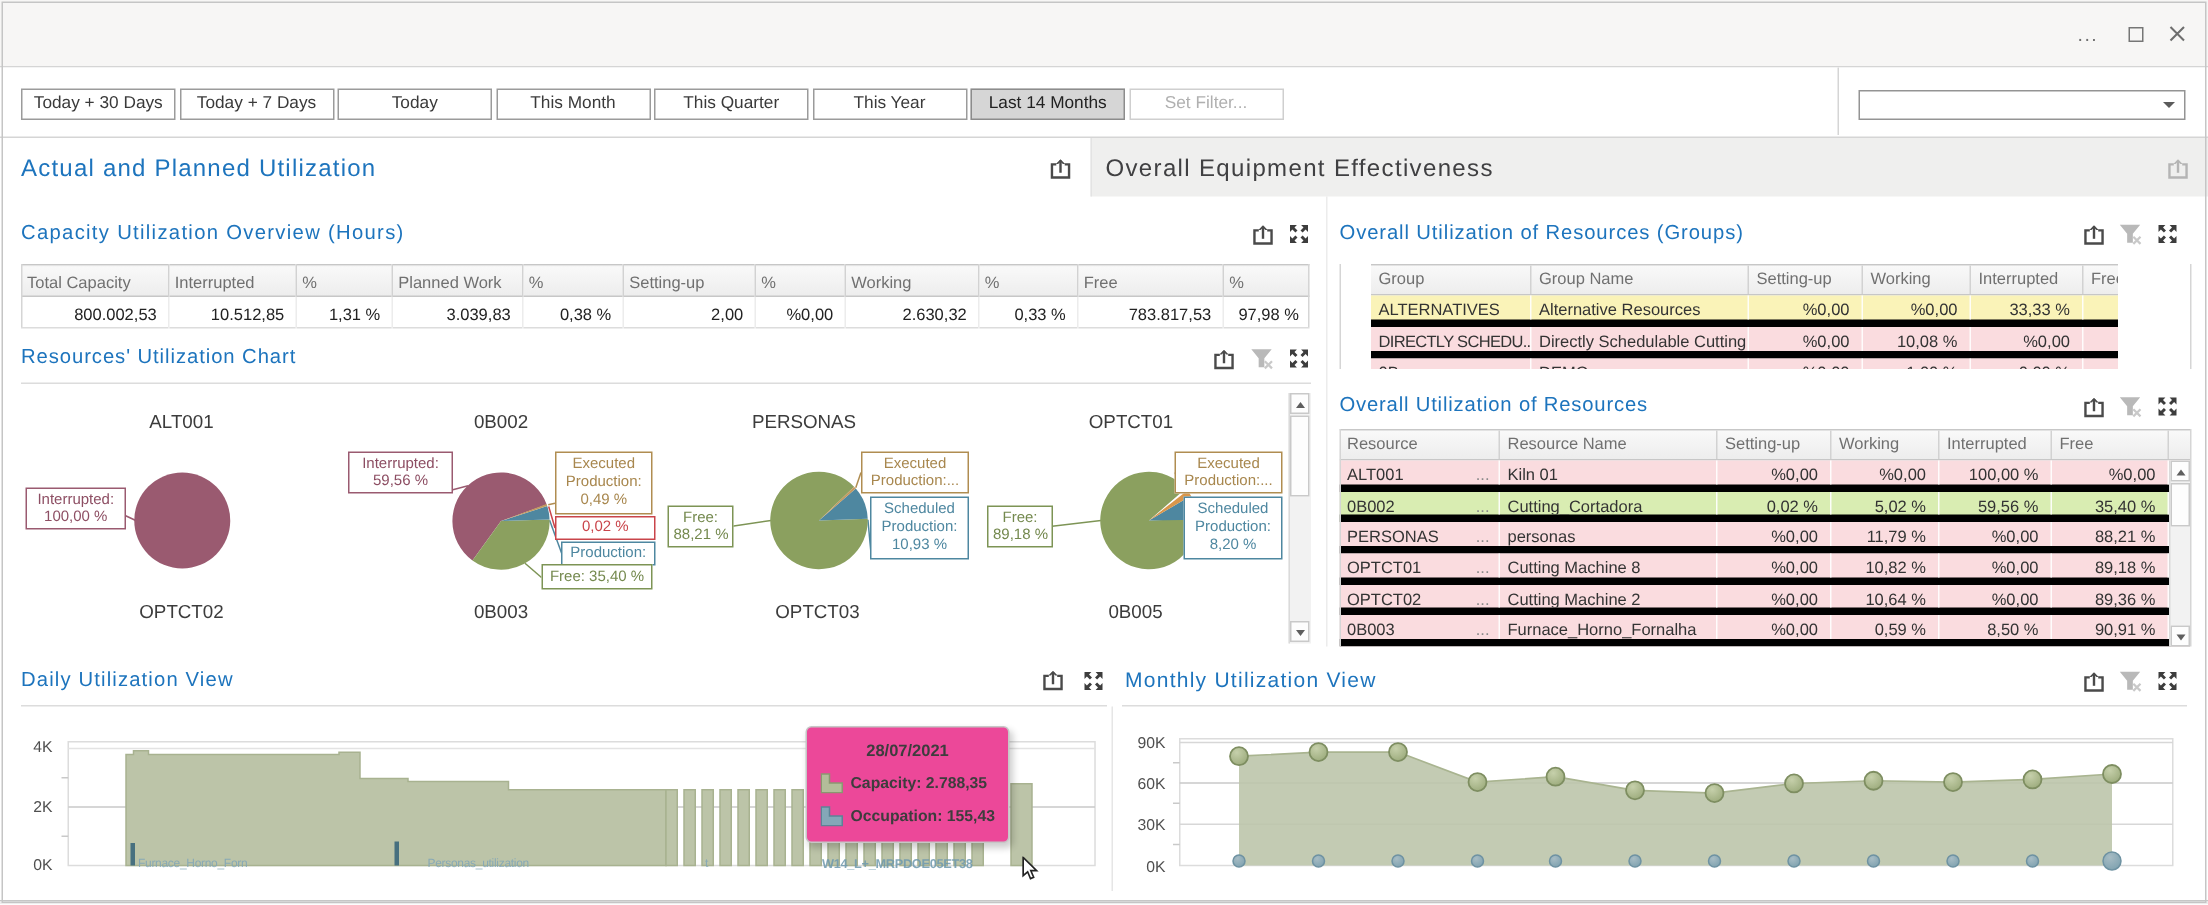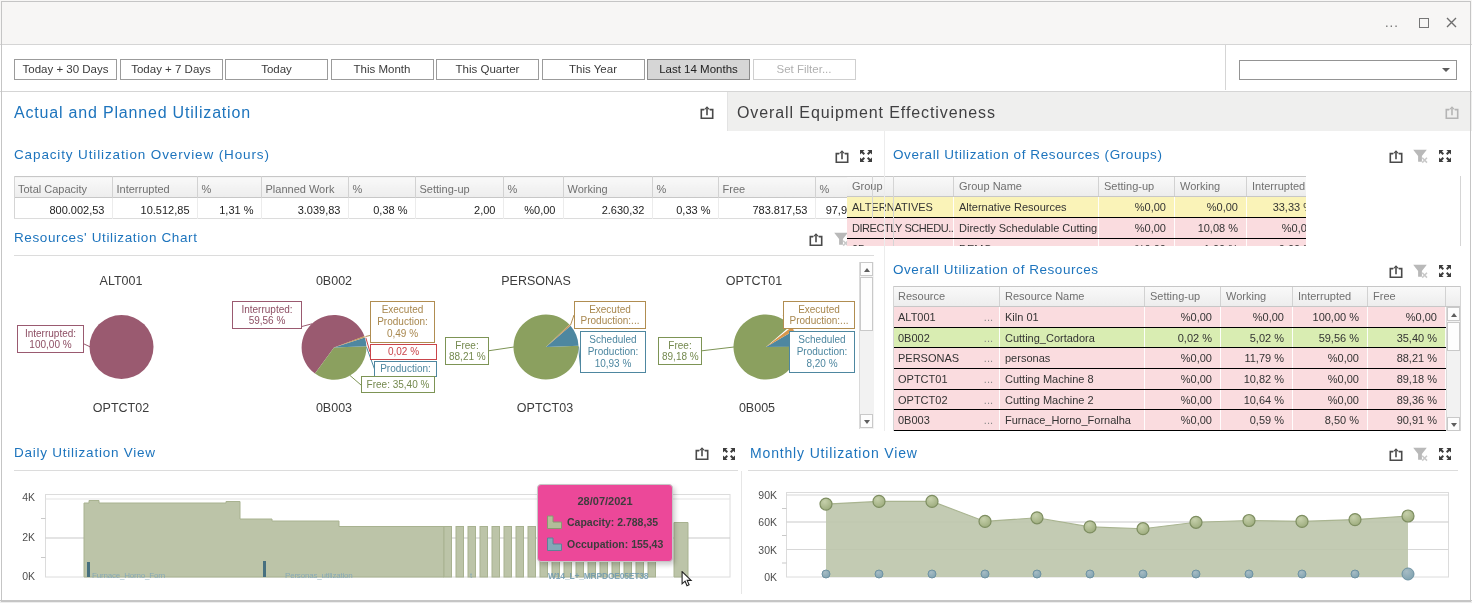--- a/index.html
+++ b/index.html
@@ -16,21 +16,21 @@
 .callout{position:absolute;background:#fff;font-size:10px;line-height:11px;text-align:center;padding:2px 3px;white-space:nowrap;}
 .pielab{position:absolute;font-size:12.5px;color:#3c3c3c;text-align:center;white-space:nowrap;}
 .tbtn{position:absolute;top:0;width:101px;height:19px;border:1px solid #9b9b9b;background:#fff;color:#3a3a3a;font-size:11.5px;text-align:center;line-height:19px;}
 .sb{position:absolute;background:#f2f2f2;border-left:1px solid #dadada;}
 .sbarr{position:absolute;left:0;width:13px;height:14px;background:#fdfdfd;border:1px solid #c9c9c9;box-sizing:border-box;}
 .sbarr:after{content:"";position:absolute;left:3px;width:0;height:0;border-left:3.5px solid transparent;border-right:3.5px solid transparent;}
 .sbup:after{top:5px;border-bottom:4px solid #5e5e5e;}
 .sbdn:after{top:5px;border-top:4px solid #5e5e5e;}
 .sbthumb{position:absolute;left:0;width:13px;background:#fdfdfd;border:1px solid #c9c9c9;box-sizing:border-box;}
 .rthead{position:relative;height:21px;background:linear-gradient(#f9f9f9,#ededed);border-top:1px solid #c7c7c7;border-bottom:1px solid #c7c7c7;box-sizing:border-box;}
-.rtrow{position:relative;height:21px;border-bottom:1px solid #000000;box-sizing:border-box;padding-left:11px;}
+.rtrow{position:relative;height:21px;border-bottom:5px solid #000000;box-sizing:border-box;padding-left:11px;}
 .r7{height:20.7px;}
 .rc{position:absolute;top:0;height:100%;box-sizing:border-box;font-size:11px;white-space:nowrap;overflow:hidden;}
 .rc.h{color:#707070;padding:3px 0 0 5px;border-right:1px solid #d2d2d2;}
 .rc.t{color:#333;padding:4px 0 0 5px;border-right:1px solid rgba(255,255,255,.9);}
 .rc.n{color:#333;padding:4px 8px 0 0;text-align:right;border-right:1px solid rgba(255,255,255,.9);}
 .dots{position:absolute;right:6px;top:4px;color:#8a8a8a;}
 </style>
 </head>
 <body>
 <div id="win">
@@ -257,21 +257,21 @@
 <div class="callout" style="left:769px;top:45px;width:64px;border:1px solid #b08d51;color:#a8874e;">Executed<br>Production:...</div>
 <div class="callout" style="left:775px;top:75px;width:58px;border:1px solid #4e87a0;color:#4e87a0;line-height:12px;">Scheduled<br>Production:<br>8,20 %</div>
 
 <div class="sb" style="left:845px;top:6px;width:14px;height:167px;">
   <div class="sbarr sbup" style="top:0;"></div>
   <div class="sbthumb" style="top:15px;height:54px;"></div>
   <div class="sbarr sbdn" style="top:152px;"></div>
 </div>
 </div>
 
-<div id="grouptable" class="abs" style="left:847px;top:176px;width:459px;height:70px;overflow:hidden;">
+<div id="grouptable" class="abs" style="left:914px;top:176px;width:498px;height:70px;overflow:hidden;">
   <div class="rthead">
     <div class="rc h" style="left:0;width:107px;">Group</div>
     <div class="rc h" style="left:107px;width:145px;">Group Name</div>
     <div class="rc h" style="left:252px;width:76px;">Setting-up</div>
     <div class="rc h" style="left:328px;width:72px;">Working</div>
     <div class="rc h" style="left:400px;width:75px;">Interrupted</div>
     <div class="rc h" style="left:475px;width:78px;">Free</div>
   </div>
   <div class="rtrow" style="background:#faf3b8;">
     <div class="rc t" style="left:0;width:107px;">ALTERNATIVES</div>

